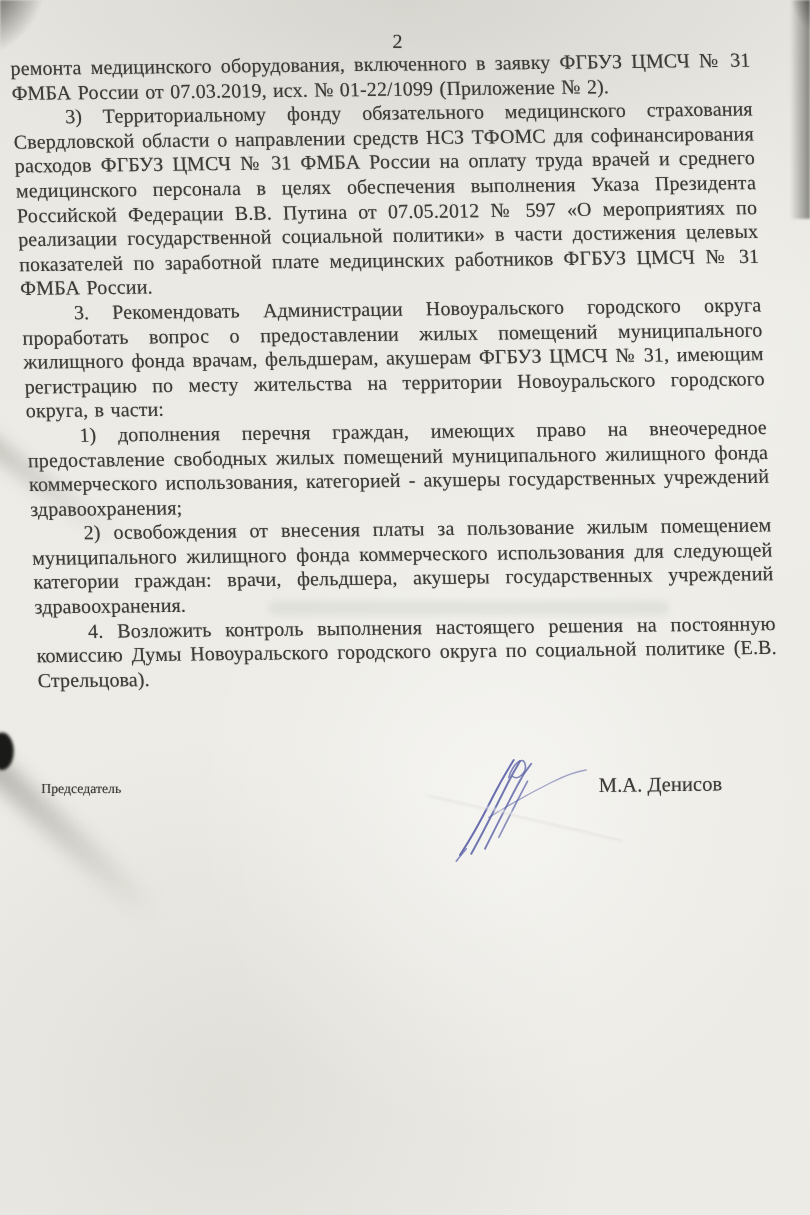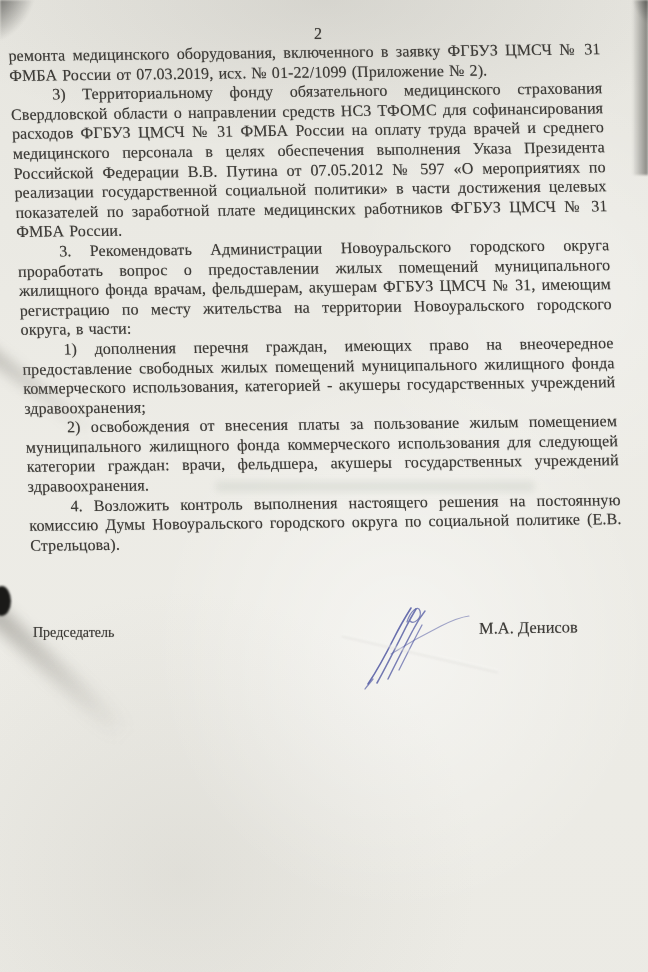--- a/index.html
+++ b/index.html
@@ -26,21 +26,21 @@
   .body-text{
     position:absolute;left:8px;top:46px;width:592px;
     transform-origin:0 0;transform:rotate(-0.65deg) skewX(1.9deg);
     font-size:16px;line-height:19.6px;text-align:justify;
     color:var(--ink,#3d3b37);letter-spacing:0.1px;word-spacing:1px;
     text-shadow:0 0 0.8px rgba(64,62,58,0.55);
   }
   .para{margin:0;}
   .para.indent{text-indent:42px;}
   .sig-role{
-    position:absolute;left:33px;top:625px;font-size:14px;
+    position:absolute;left:33px;top:625px;font-size:11px;
     color:var(--ink,#3d3b37);text-shadow:0 0 0.8px rgba(64,62,58,0.55);
   }
   .sig-name{
     position:absolute;left:479px;top:618px;font-size:16.5px;
     color:var(--ink,#3d3b37);text-shadow:0 0 0.8px rgba(64,62,58,0.55);
     transform:rotate(-0.8deg);
   }
   .sig-svg{position:absolute;left:363px;top:592px;width:110px;height:100px;}
   .sig-svg path{fill:none;stroke:var(--signature-ink,#5a61a6);stroke-linecap:round;}
 

